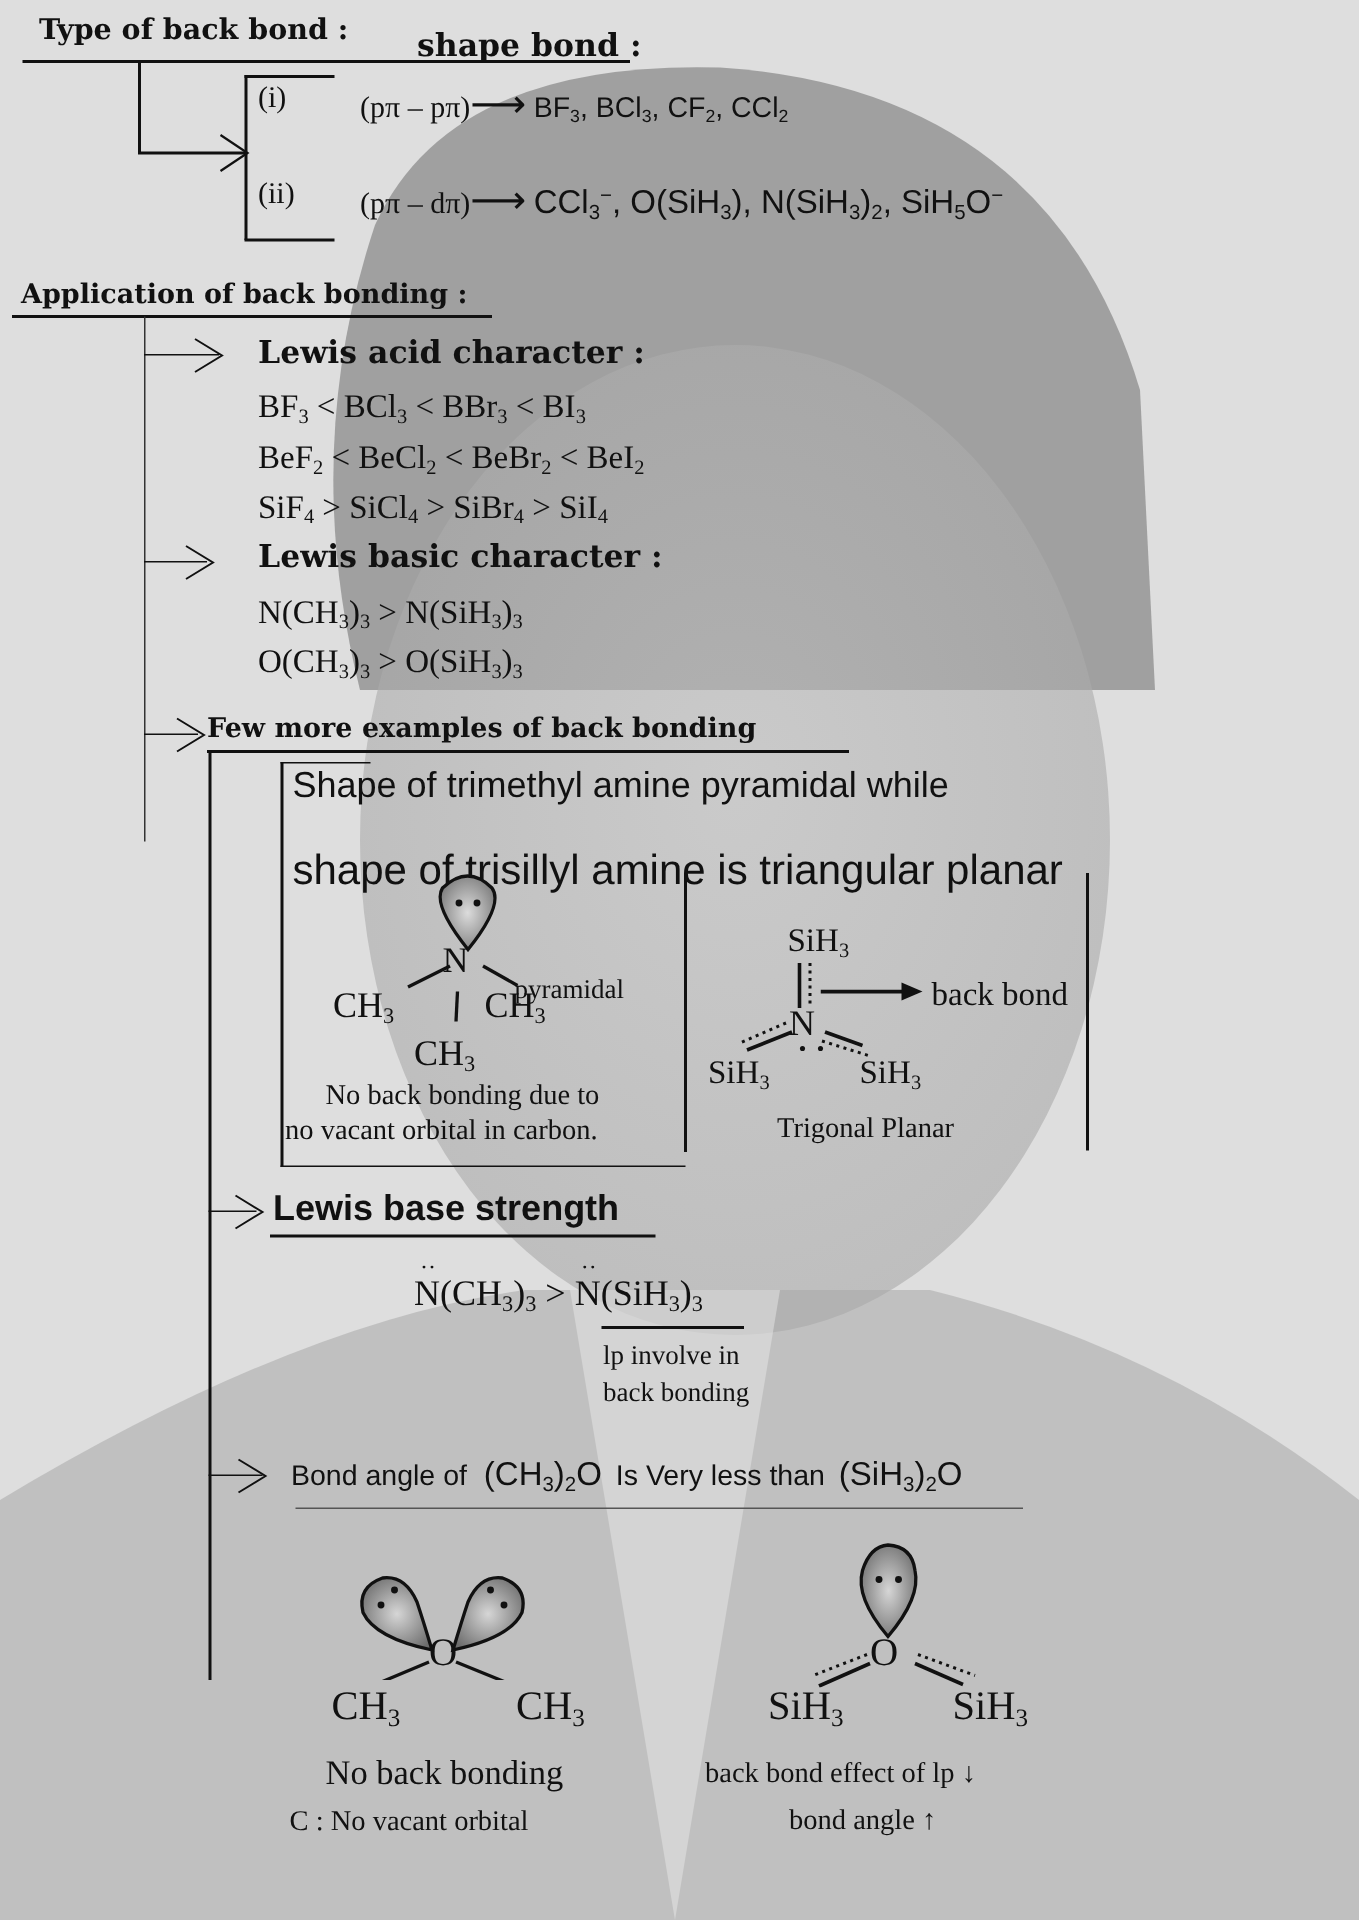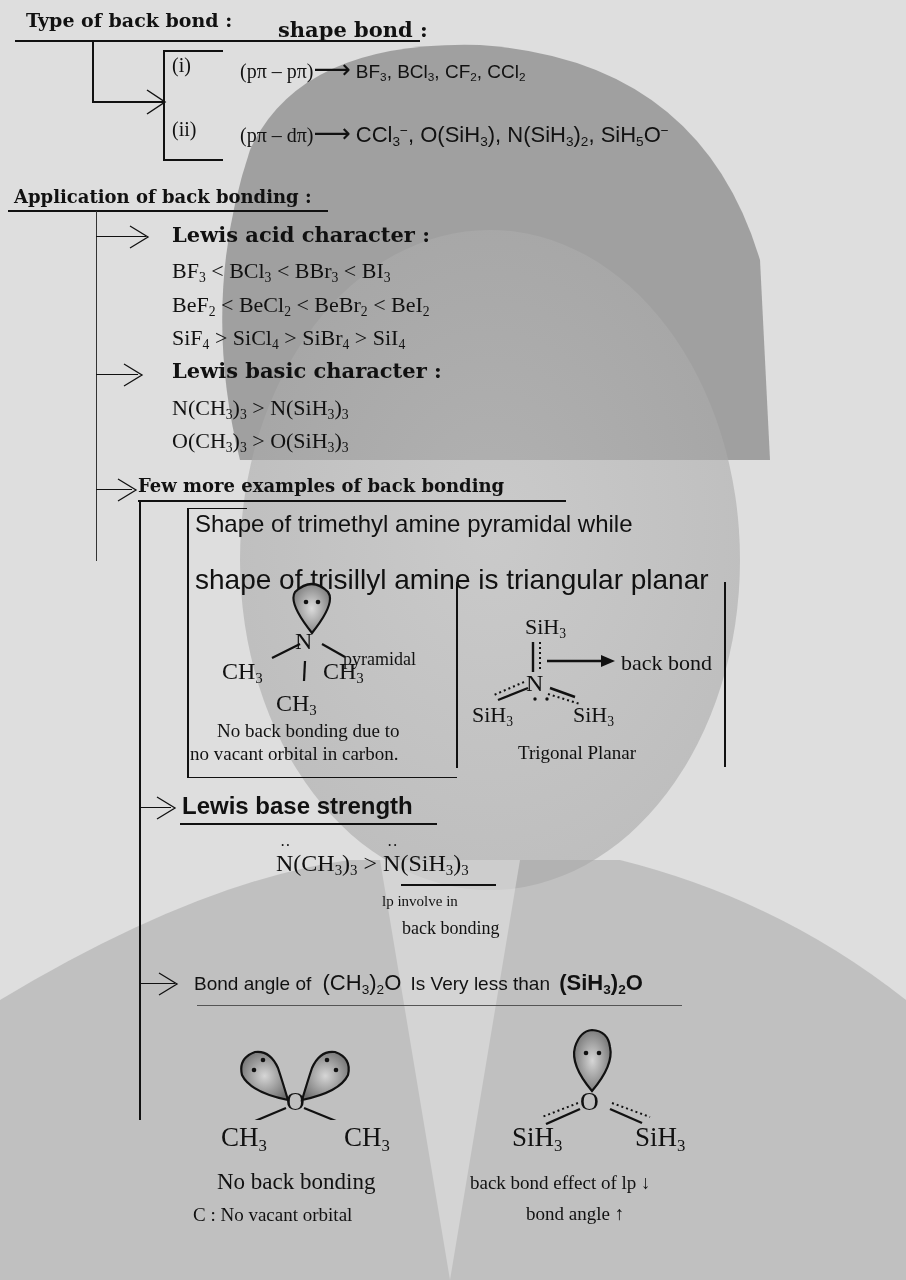--- a/index.html
+++ b/index.html
@@ -154,32 +154,32 @@
   </svg>
 <div class="abs sans" style="left:182px;top:792px;font-size:24px;font-weight:bold;">Lewis base strength</div>
 <div class="line" style="left:180px;top:823px;width:257px;height:1.5px;"></div>
 
 <div class="abs serif" style="left:276px;top:850px;font-size:24px;white-space:nowrap;">
   <span style="position:relative;"><span style="position:absolute;left:4px;top:-13px;font-size:16px;">··</span>N(CH<sub>3</sub>)<sub>3</sub></span>
   <span>&gt;</span>
   <span style="position:relative;"><span style="position:absolute;left:4px;top:-13px;font-size:16px;">··</span>N(SiH<sub>3</sub>)<sub>3</sub></span>
 </div>
 <div class="line" style="left:401px;top:884px;width:95px;height:2px;"></div>
-<div class="abs serif" style="left:382px;top:893px;font-size:15px;">lp involve in</div>
+<div class="abs serif" style="left:402px;top:893px;font-size:18px;">lp involve in</div>
 <div class="abs serif" style="left:402px;top:918px;font-size:18px;">back bonding</div>
 
 <div class="line" style="left:139px;top:983px;width:36px;height:1px;"></div>
 <svg class="abs" style="left:157px;top:971px" width="22" height="26">
     <polyline points="2,2 20,13 2,24" fill="none" stroke="#111" stroke-width="1.3"></polyline>
   </svg>
 <div class="abs sans" style="left:194px;top:970px;font-size:19px;white-space:nowrap;">
   <span>Bond angle of</span>
   <span style="font-size:22px;font-weight:lighter;margin-left:6px;">(CH<sub>3</sub>)<sub>2</sub>O</span>
   <span style="margin-left:4px;">Is  Very less than</span>
-  <span style="font-size:22px;font-weight:bold;margin-left:4px;">(SiH<sub>3</sub>)<sub>2</sub>O</span>
+  <span style="font-size:22px;font-weight:normal;margin-left:4px;">(SiH<sub>3</sub>)<sub>2</sub>O</span>
 </div>
 <div class="line" style="left:197px;top:1005px;width:485px;height:1px;background:#555;"></div>
 
 <svg class="abs" style="left:230px;top:1040px" width="160" height="80" viewBox="0 0 160 80">
   <defs>
       <radialGradient id="lobe2" cx="0.5" cy="0.5" r="0.6">
         <stop offset="0" stop-color="#d6d6d6"></stop>
         <stop offset="1" stop-color="#6d6d6d"></stop>
       </radialGradient>
     </defs>

